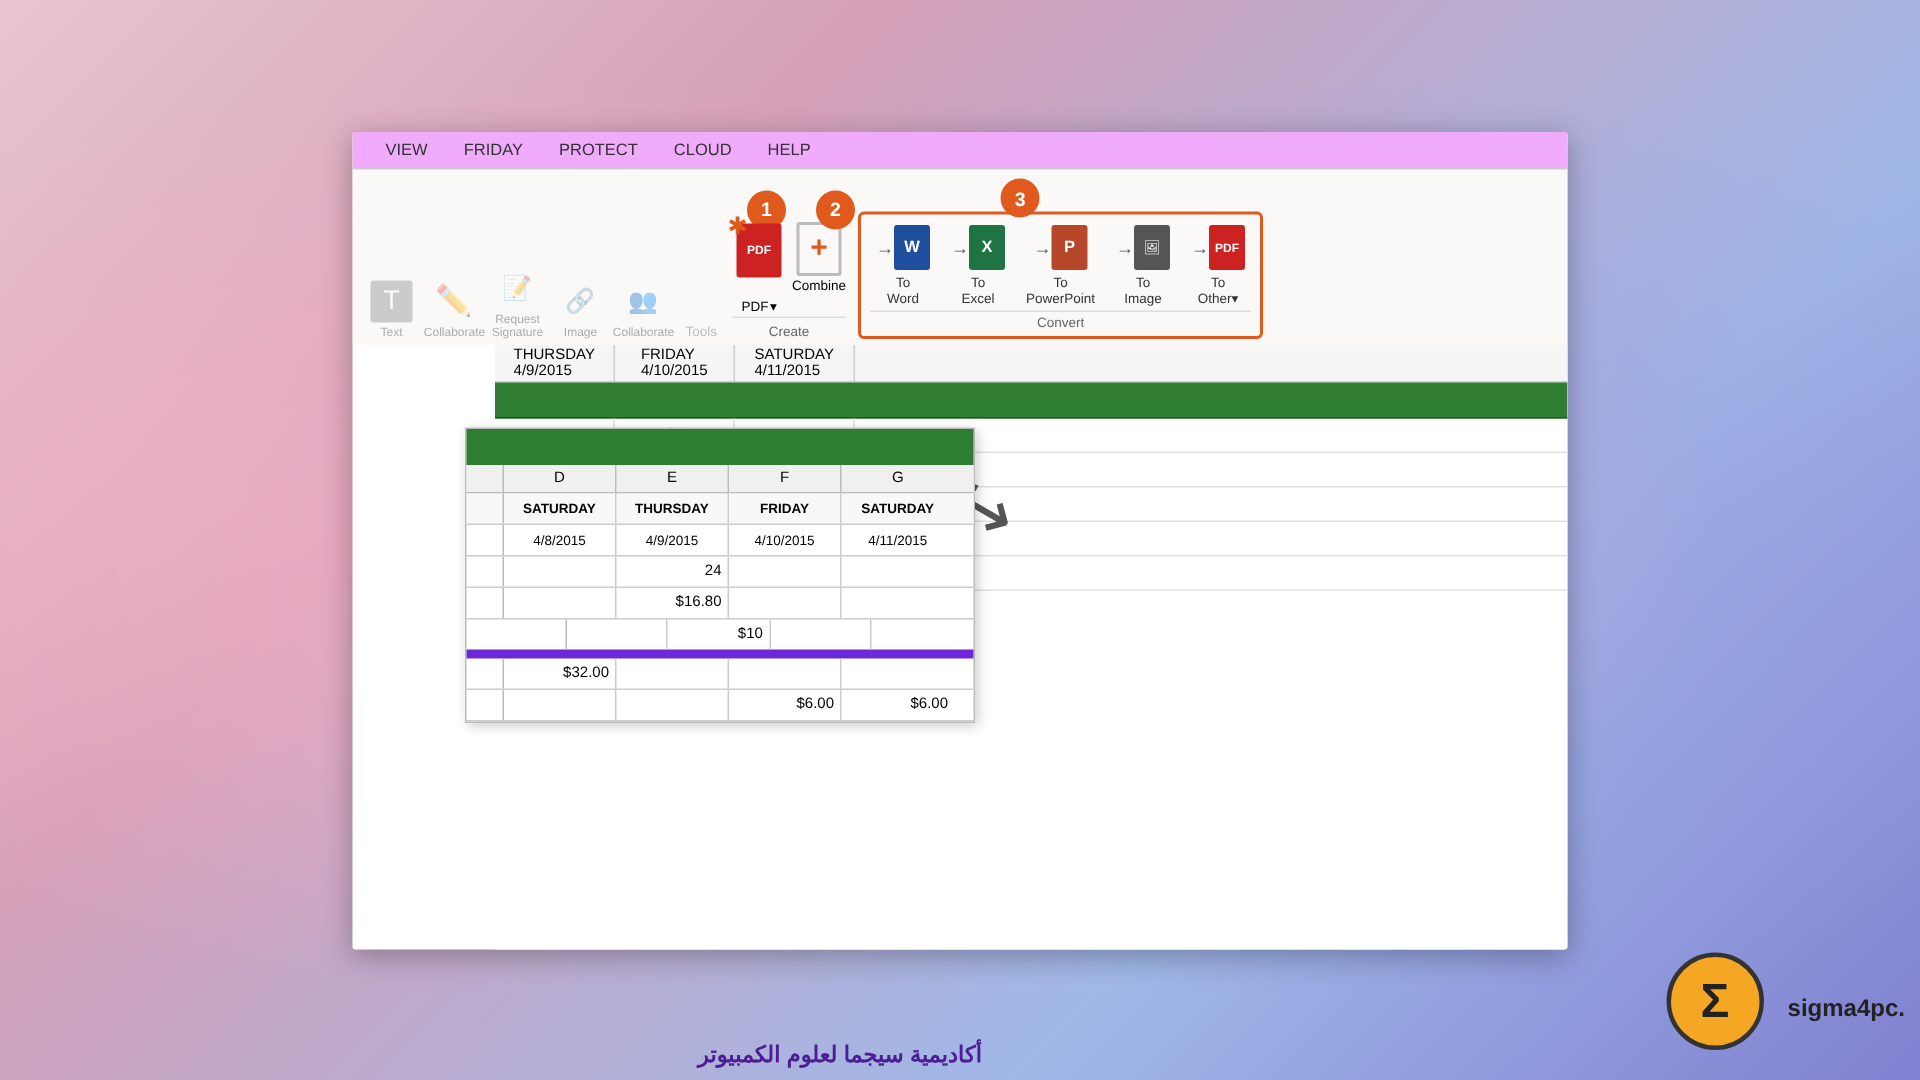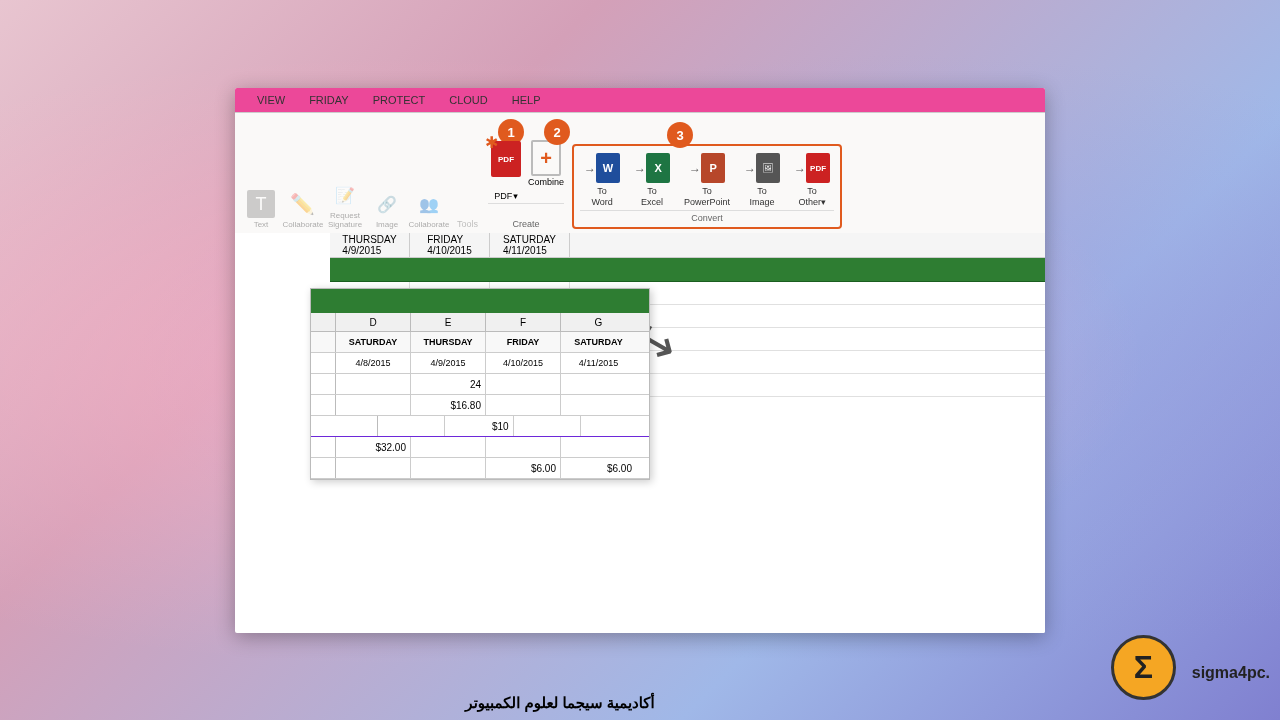--- a/index.html
+++ b/index.html
@@ -19,21 +19,21 @@
       width: 810px;
       height: 545px;
       background: #fff;
       border-radius: 2px;
       box-shadow: 0 4px 20px rgba(0,0,0,0.3);
       overflow: hidden;
     }
 
     .ribbon-tabs {
       display: flex;
-      background: #ec4899;
+      background: #f0abfc;
       border-bottom: 1px solid #ccc;
       padding: 0 10px;
     }
 
     .ribbon-tab {
       padding: 6px 12px;
       font-size: 11px;
       color: #333;
       cursor: pointer;
       border: none;
@@ -236,21 +236,21 @@
           </div>
         </div>
 
         <div class="create-btn">
           <div class="create-btn-icon">
             <div style="width:30px; height:36px; border:2px solid #bbb; border-radius:2px; display:flex; align-items:center; justify-content:center; color:#e05a1e; font-size:20px; font-weight:bold; margin-top:-2px;">+</div>
           </div>
           <div style="font-size:9px; margin-top:0px;">Combine</div>
         </div>
       </div>
-      <div style="font-size:9px; color:#666; text-align:center; margin-top:2px; border-top:1px solid #ddd; padding-top:15px;">Create</div>
+      <div style="font-size:9px; color:#666; text-align:center; margin-top:2px; border-top:1px solid #ddd; padding-top:4px;">Create</div>
     </div>
 
     <div style="position:relative; padding-top:10px; margin-left:8px;">
 
       <div class="step-badge" style="position:absolute; top:-12px; left:95px; background:#e05a1e;">3</div>
 
       <div style="border:2px solid #e05a1e; border-radius:4px; padding:4px 6px;">
         <div class="convert-buttons">
 
           <div class="convert-btn">
@@ -380,21 +380,21 @@
       </div>
 
       <div style="display:flex; border-bottom:1px solid #ccc;">
         <div style="width:25px; border-right:1px solid #bbb; height:20px;"></div>
         <div style="width:75px; border-right:1px solid #ccc; height:20px;"></div>
         <div style="width:75px; border-right:1px solid #ccc; font-size:10px; display:flex; align-items:center; justify-content:flex-end; padding-right:4px; height:20px;">$16.80</div>
         <div style="width:75px; border-right:1px solid #ccc; height:20px;"></div>
         <div style="width:75px; height:20px;"></div>
       </div>
 
-      <div style="display:flex; border-bottom:1px solid #6d28d9;padding-left:44px;">
+      <div style="display:flex; border-bottom:6px solid #6d28d9;padding-left:44px;">
         <div style="width:25px; border-right:1px solid #bbb; height:20px;"></div>
         <div style="width:75px; border-right:1px solid #ccc; height:20px;"></div>
         <div style="width:75px; border-right:1px solid #ccc; font-size:10px; display:flex; align-items:center; justify-content:flex-end; padding-right:4px; height:20px;">$10</div>
         <div style="width:75px; border-right:1px solid #ccc; height:20px;"></div>
         <div style="width:75px; height:20px;"></div>
       </div>
 
       <div style="display:flex; border-bottom:1px solid #ccc;">
         <div style="width:25px; border-right:1px solid #bbb; height:20px;"></div>
         <div style="width:75px; border-right:1px solid #ccc; font-size:10px; display:flex; align-items:center; justify-content:flex-end; padding-right:4px; height:20px;">$32.00</div>
@@ -420,13 +420,13 @@
 <div style="position:absolute; bottom:10px; right:10px; display:flex; align-items:center; gap:6px; z-index:20;">
   <div style="width:75px; height:75px; position:relative;">
 
     <div style="width:65px; height:65px; background:#f5a623; border-radius:50%; display:flex; align-items:center; justify-content:center; font-size:32px; font-weight:bold; color:#222; border: 3px solid #333;">Σ</div>
   </div>
   <div>
     <div style="font-size:16px; font-weight:bold; color:#222;">sigma4pc.</div>
   </div>
 </div>
 
-<div style="position:absolute; bottom:8px; left:0; right:160px; text-align:center; font-size:15px; color:#000000; font-weight:bold; direction:rtl; z-index:20;">أكاديمية سيجما لعلوم الكمبيوتر</div>
+<div style="position:absolute; bottom:8px; left:0; right:160px; text-align:center; font-size:15px; color:#4c1d95; font-weight:bold; direction:rtl; z-index:20;">أكاديمية سيجما لعلوم الكمبيوتر</div>
 
 </body></html>

